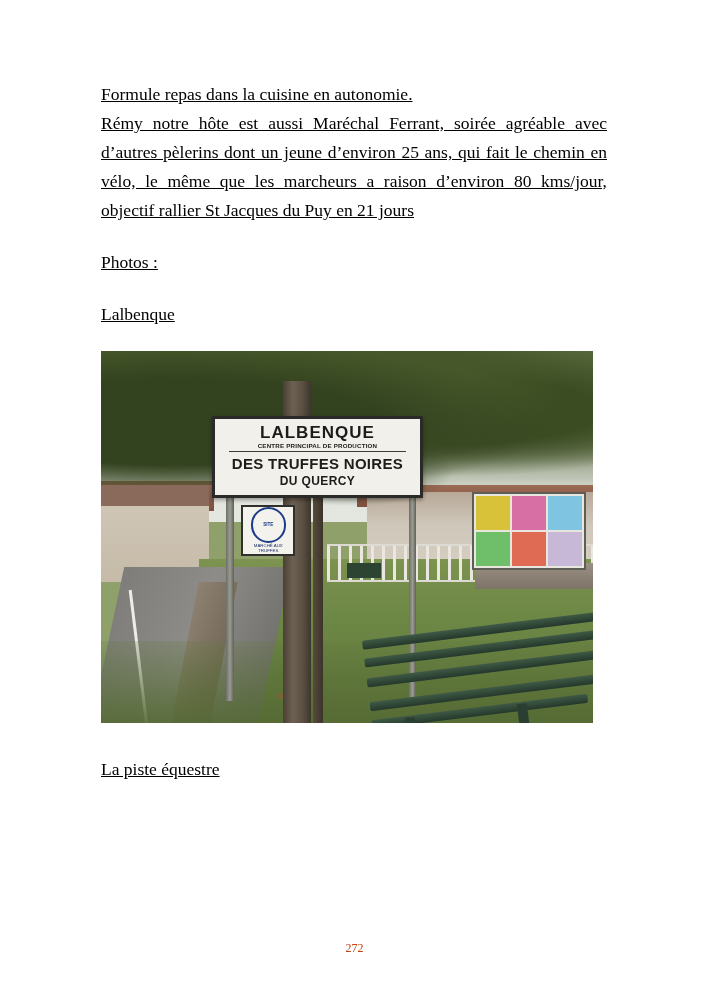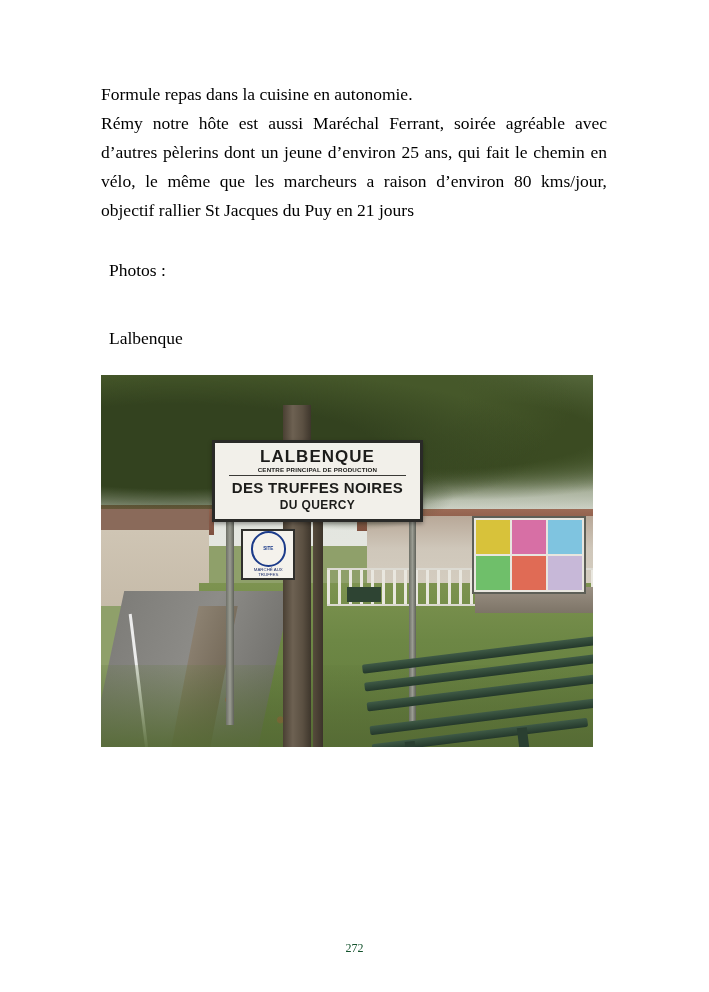--- a/index.html
+++ b/index.html
@@ -18,39 +18,40 @@
   .page {
     position: absolute;
     inset: 0;
     background: #ffffff;
   }
   .content {
     position: absolute;
     left: 101px;
     top: 80px;
     width: 506px;
+    text-decoration: underline;
   }
   .para {
     font-size: 17.5px;
     line-height: 29px;
     text-align: justify;
     margin: 0 0 0 0;
     hyphens: none;
   }
   .para p {
     margin: 0;
   }
   .block-gap {
     height: 23px;
   }
   .simple {
     font-size: 17.5px;
     line-height: 29px;
     text-align: left;
-    margin: 8px;
+    margin: 0;
   }
   .photo-wrap {
     margin-top: 22px;
     width: 492px;
     height: 372px;
     position: relative;
     overflow: hidden;
     background: #8fa06a;
   }
   
@@ -324,21 +325,21 @@
   .after-photo {
     margin-top: 32px;
   }
   .page-number {
     position: absolute;
     left: 0;
     right: 0;
     top: 941px;
     text-align: center;
     font-size: 12px;
-    color: #14532d;
+    color: #c2410c;
   }
 </style>
 </head>
 <body>
 
 <div class="page">
 
   <div class="content">
 
     <div class="para">
@@ -410,17 +411,18 @@
           <div class="slat s2"></div>
           <div class="slat s3"></div>
           <div class="slat s4"></div>
           <div class="slat s5"></div>
           <div class="leg lg1"></div>
           <div class="leg lg2"></div>
         </div>
       </div>
     </div>
 
+    <div class="simple after-photo">La piste équestre</div>
 
   </div>
 
   <div class="page-number">272</div>
 </div>
 
 </body></html>

